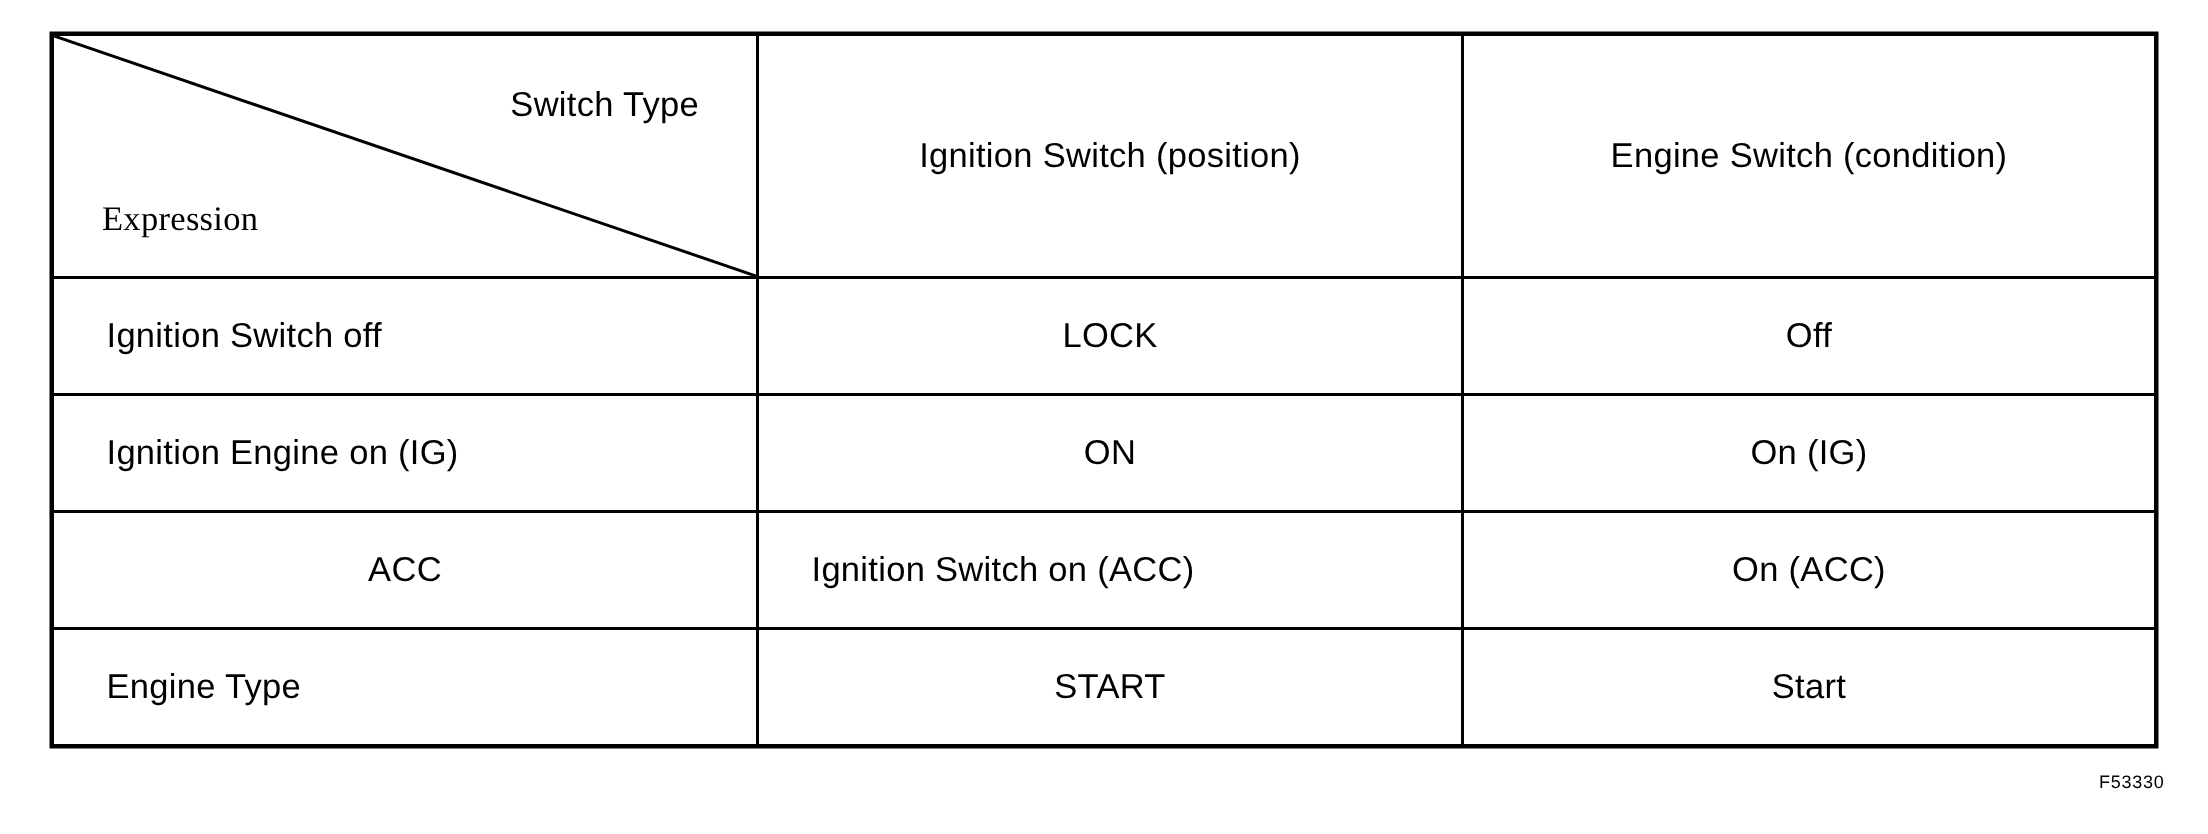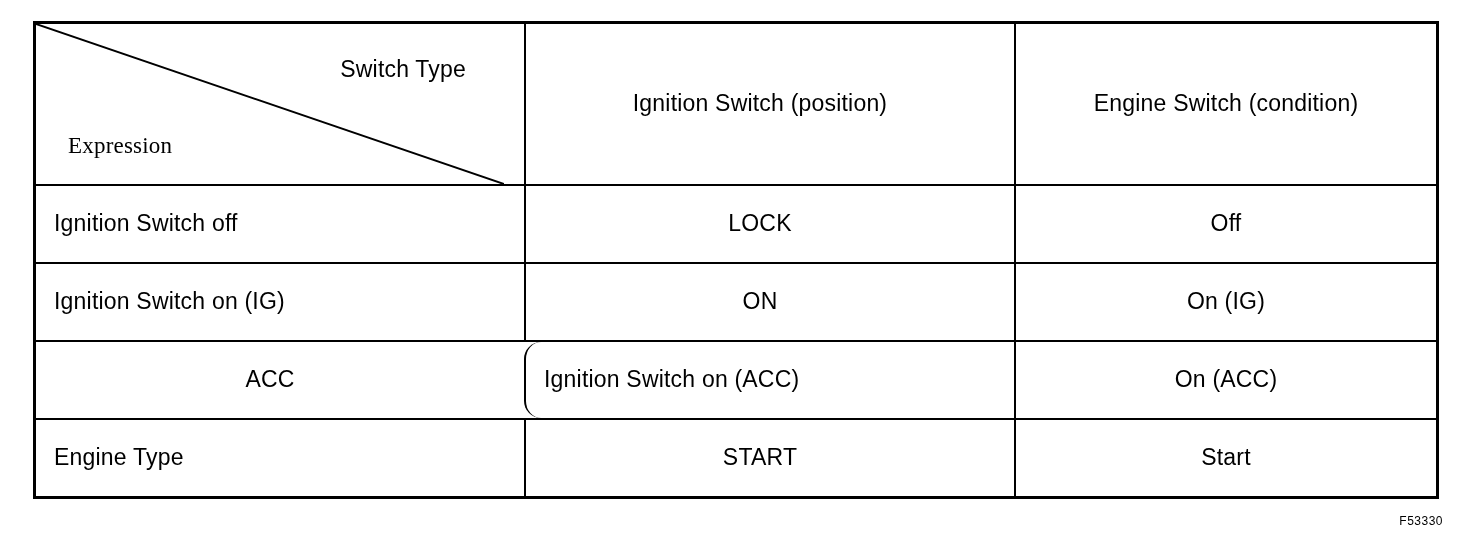--- a/index.html
+++ b/index.html
@@ -29,21 +29,20 @@
     border: 3px solid #000000;
     box-sizing: border-box;
     background: #ffffff;
     display: flex;
     flex-direction: column;
   }
   .trow {
     display: grid;
     grid-template-columns: 468px 470px auto;
     box-sizing: border-box;
-    gap: 20px;
   }
   .header-row {
     height: 160px;
   }
   .body-row {
     height: 78px;
     border-top: 2px solid #000000;
   }
   .cell {
     box-sizing: border-box;
@@ -55,23 +54,22 @@
   }
   .cell + .cell {
     border-left: 2px solid #000000;
   }
   .cell.center {
     justify-content: center;
     text-align: center;
   }
   .cell.label {
     justify-content: flex-start;
-    padding-left: 18px;
+    padding-left: 35px;
     text-align: left;
-    border-radius: 17px;
   }
   .corner-cell {
     position: relative;
     overflow: hidden;
   }
   .diag-svg {
     position: absolute;
     left: 0;
     top: 0;
     width: 100%;
@@ -118,21 +116,21 @@
       <div class="cell center">Engine Switch (condition)</div>
     </div>
 
     <div class="trow body-row">
       <div class="cell label">Ignition Switch off</div>
       <div class="cell center">LOCK</div>
       <div class="cell center">Off</div>
     </div>
 
     <div class="trow body-row">
-      <div class="cell label">Ignition Switch on (IG)</div>
+      <div class="cell label">Ignition Engine on (IG)</div>
       <div class="cell center">ON</div>
       <div class="cell center">On (IG)</div>
     </div>
 
     <div class="trow body-row">
       <div class="cell center">ACC</div>
       <div class="cell label">Ignition Switch on (ACC)</div>
       <div class="cell center">On (ACC)</div>
     </div>
 

